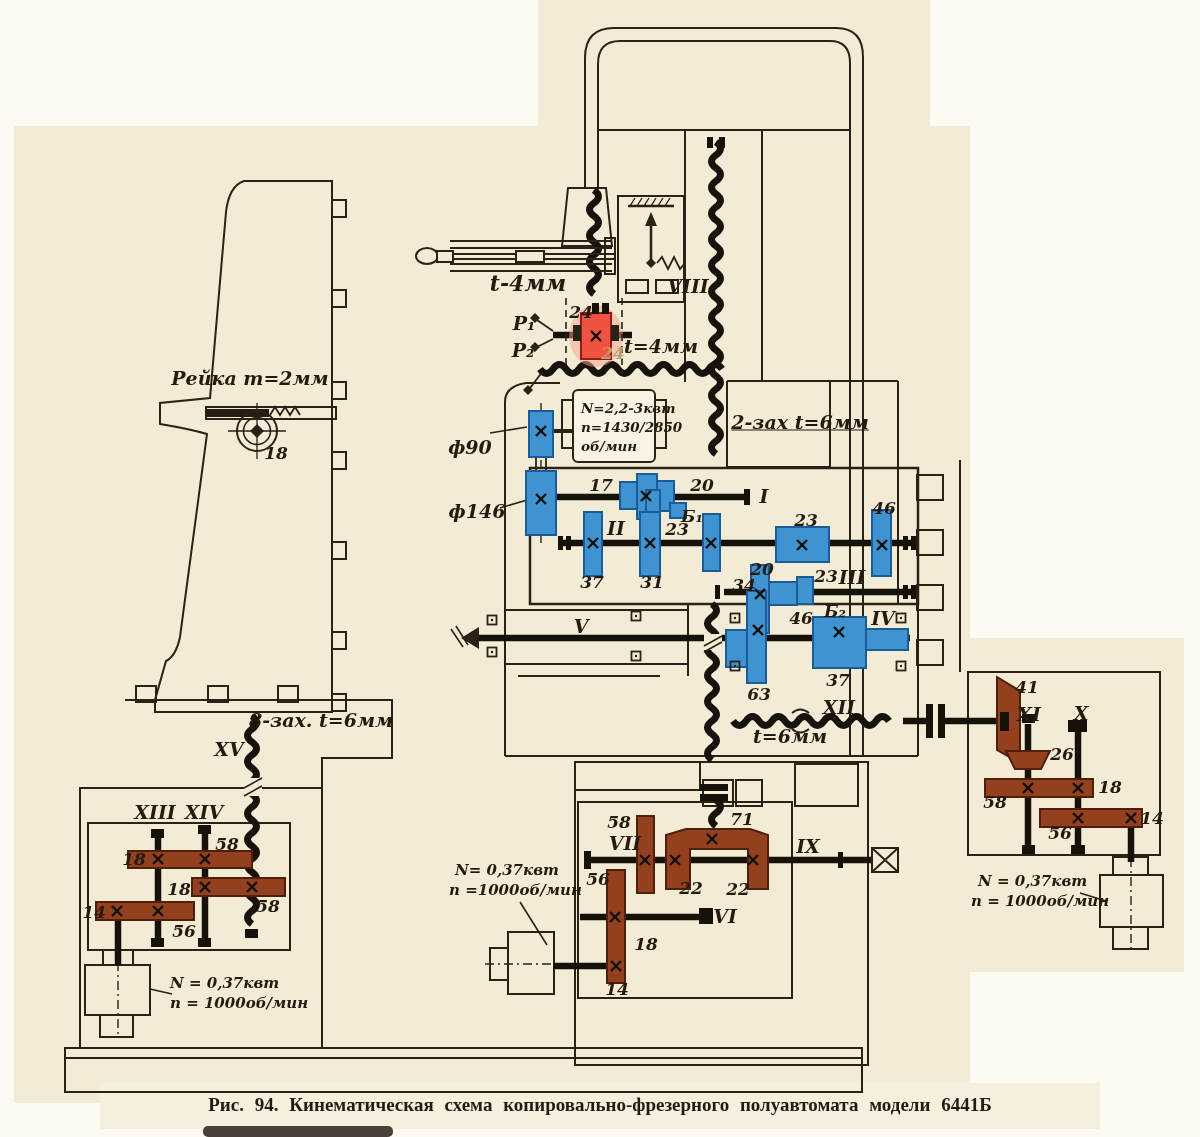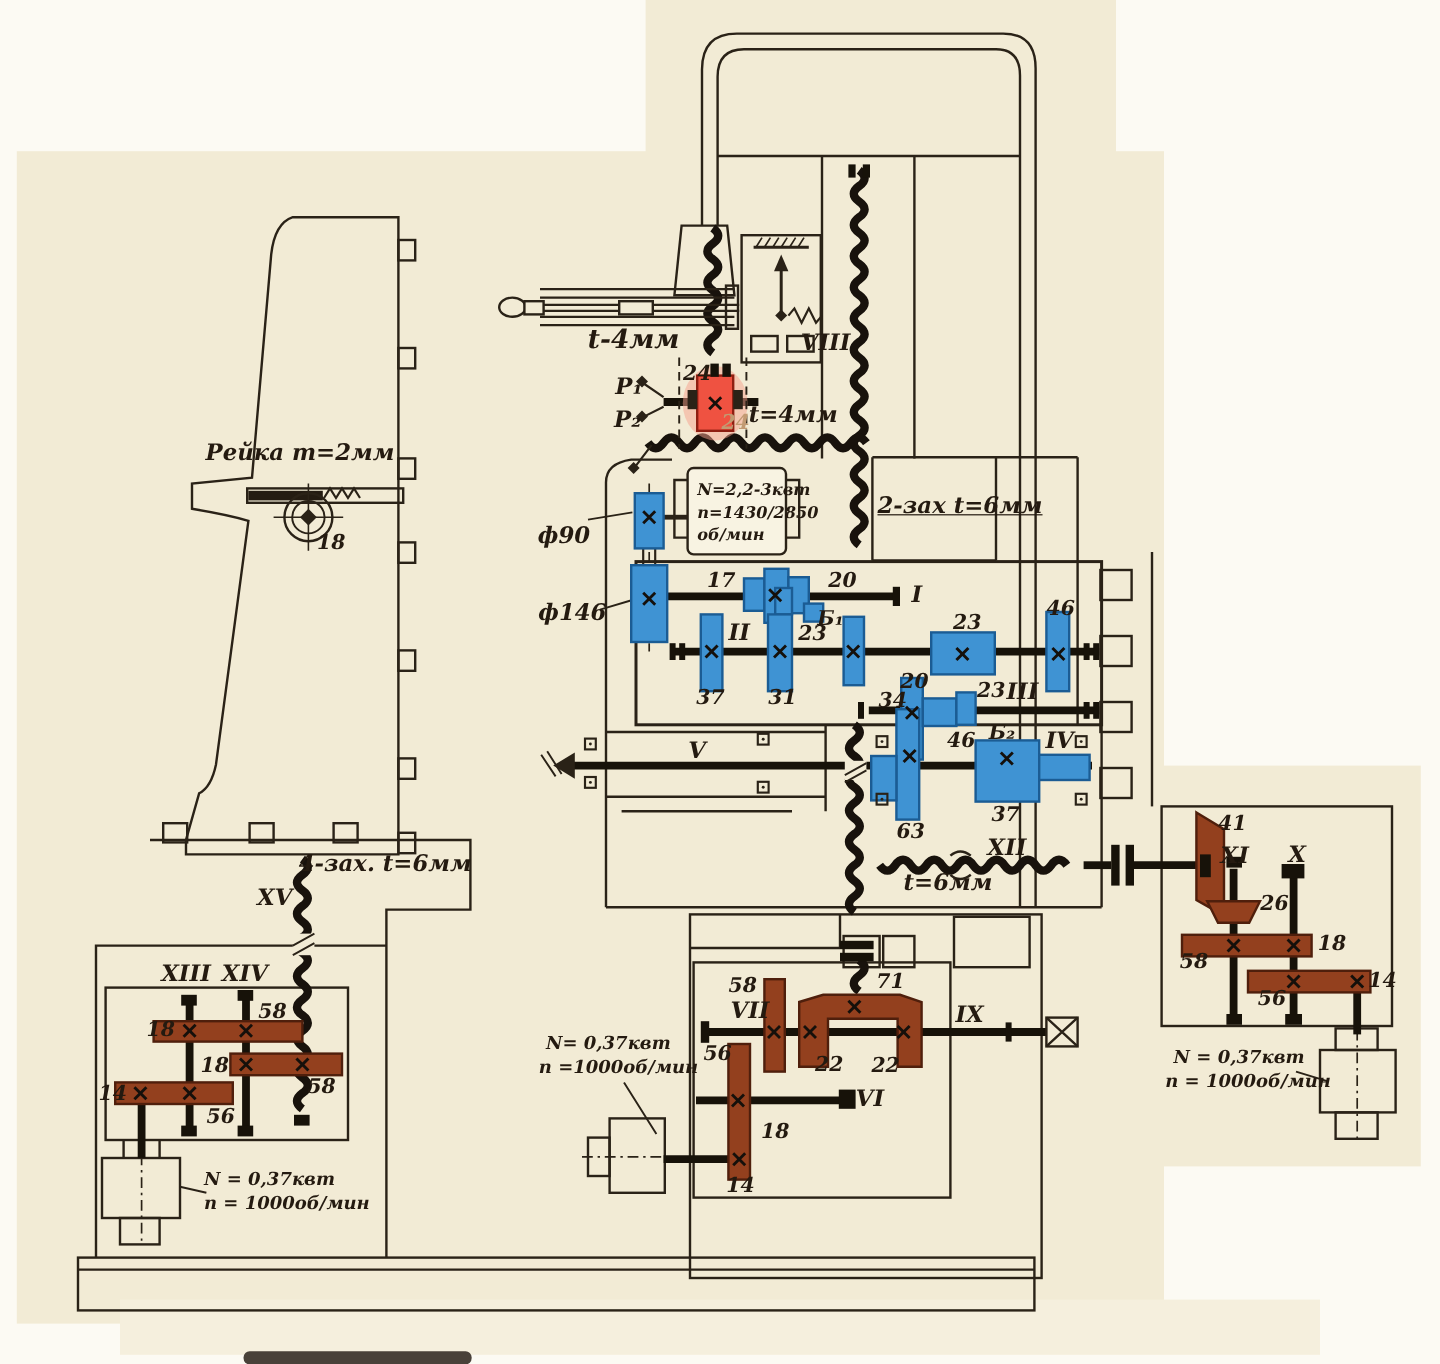--- a/index.html
+++ b/index.html
@@ -367,30 +367,31 @@
       <div class="ann gear-n" style="left: 1062px; top: 754px;">26</div>
       <div class="ann gear-n" style="left: 995px; top: 802px;">58</div>
       <div class="ann gear-n" style="left: 1110px; top: 787px;">18</div>
       <div class="ann gear-n" style="left: 1060px; top: 833px;">56</div>
       <div class="ann gear-n" style="left: 1152px; top: 818px;">14</div>
       <div class="ann note big" style="left: 528px; top: 283px;">t-4мм</div>
       <div class="ann note" style="left: 661px; top: 346px;">t=4мм</div>
       <div class="ann note" style="left: 250px; top: 378px;">Рейка m=2мм</div>
       <div class="ann note" style="left: 800px; top: 422px; text-decoration: underline;">2-зах t=6мм</div>
       <div class="ann note" style="left: 790px; top: 736px;">t=6мм</div>
-      <div class="ann note" style="left: 321px; top: 720px;">4-зах. t=6мм</div>
+      <div class="ann note" style="left: 321px; top: 720px;">8-зах. t=6мм</div>
       <div class="ann note" style="left: 470px; top: 447px;">ф90</div>
       <div class="ann note" style="left: 477px; top: 511px;">ф146</div>
       <div class="ann note" style="left: 524px; top: 323px;">P₁</div>
       <div class="ann note" style="left: 523px; top: 350px;">P₂</div>
       <div class="ann spec sm" style="left: 581px; top: 409px;">N=2,2-3квт</div>
       <div class="ann spec sm" style="left: 581px; top: 428px;">n=1430/2850</div>
       <div class="ann spec sm" style="left: 581px; top: 447px;">об/мин</div>
       <div class="ann spec" style="left: 455px; top: 870px;">N= 0,37квт</div>
       <div class="ann spec" style="left: 449px; top: 890px;">n =1000об/мин</div>
       <div class="ann spec" style="left: 170px; top: 983px;">N = 0,37квт</div>
       <div class="ann spec" style="left: 170px; top: 1003px;">n = 1000об/мин</div>
       <div class="ann spec" style="left: 978px; top: 881px;">N = 0,37квт</div>
       <div class="ann spec" style="left: 971px; top: 901px;">n = 1000об/мин</div>
     </div>
 
+  <div id="caption">Рис. 94. Кинематическая схема копировально-фрезерного полуавтомата модели 6441Б</div>
   <div id="smudge"></div>
 </div>
 
 </body></html>

